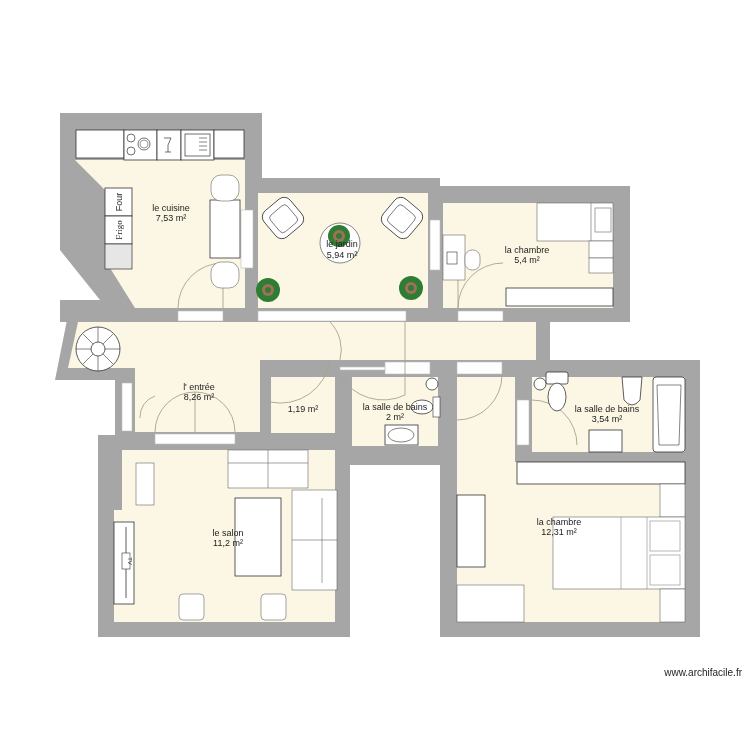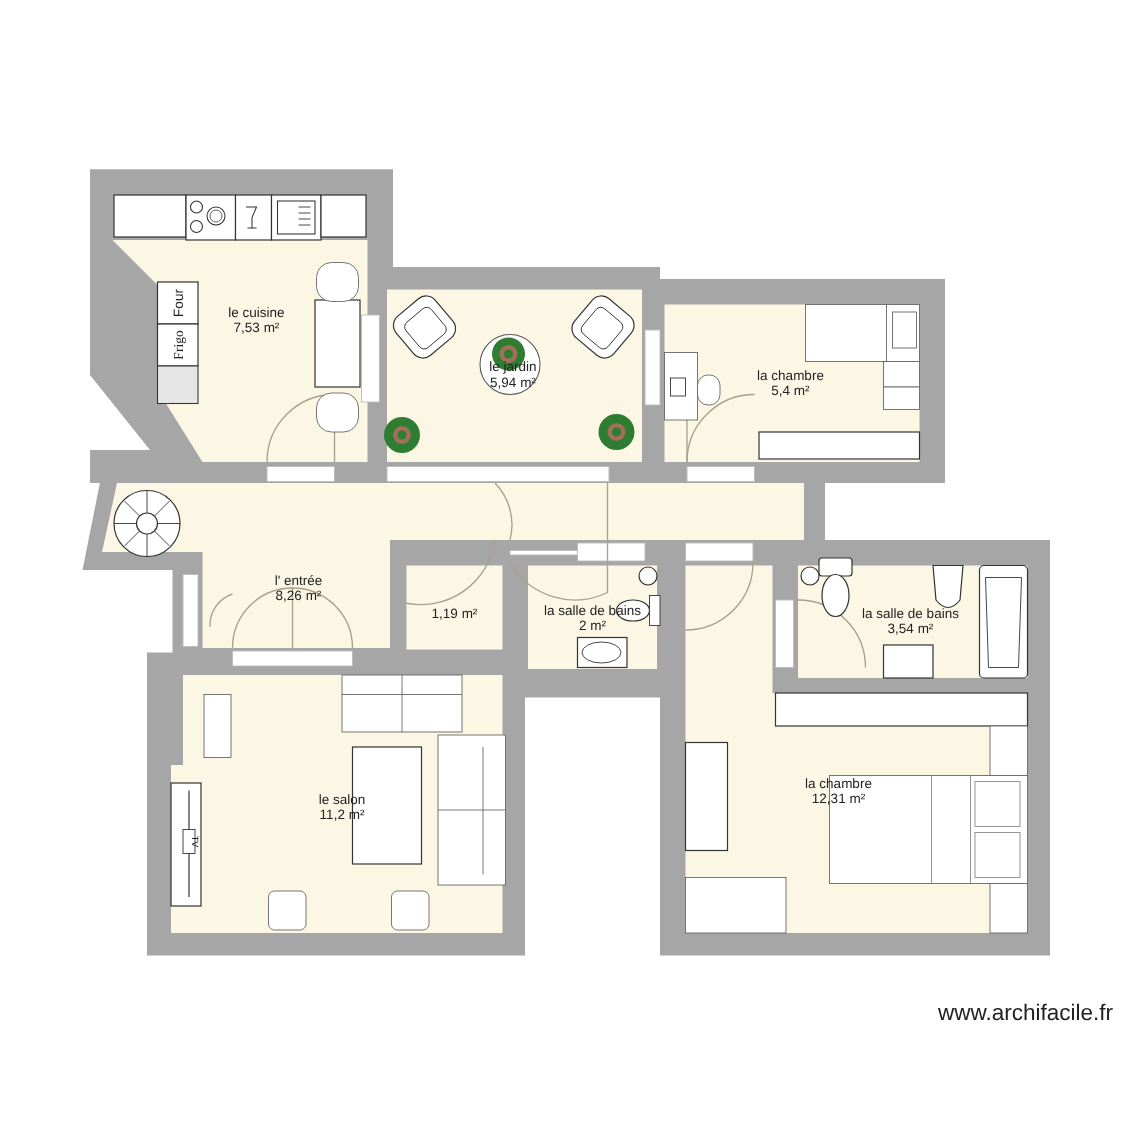--- a/index.html
+++ b/index.html
@@ -3,21 +3,21 @@
 <meta charset="utf-8">
 <style>
   html, body { margin:0; padding:0; background:#ffffff; }
   body { width:750px; height:750px; position:relative; overflow:hidden; font-family:"Liberation Sans", sans-serif; }
   #plan { position:absolute; left:0; top:0; width:750px; height:750px; }
   .room-label { font-family:"Liberation Sans", sans-serif; font-size:9px; fill:#222; text-anchor:middle; }
   .furn { fill:#ffffff; stroke:#333; stroke-width:0.8; }
   .furn-thin { fill:#ffffff; stroke:#666; stroke-width:0.6; }
   .door-arc { fill:none; stroke:#aaa08a; stroke-width:0.9; }
   .win { fill:#ffffff; stroke:#bbb; stroke-width:0.6; }
-  .watermark { position:absolute; right:8px; top:667px; font-size:15px; color:#222; font-family:"Liberation Sans", sans-serif; }
+  .watermark { position:absolute; right:8px; top:667px; font-size:10px; color:#222; font-family:"Liberation Sans", sans-serif; }
 </style>
 </head>
 <body>
 
 <svg id="plan" viewBox="0 0 750 750" xmlns="http://www.w3.org/2000/svg">
 
   <g fill="#a6a6a6">
 
     <polygon points="60,113 262,113 262,178 440,178 440,186 630,186 630,322 60,322 60,300 100,300 60,250"></polygon>
     <polygon points="60,113 262,113 262,320 140,320 85,255 85,170 60,170"></polygon>

